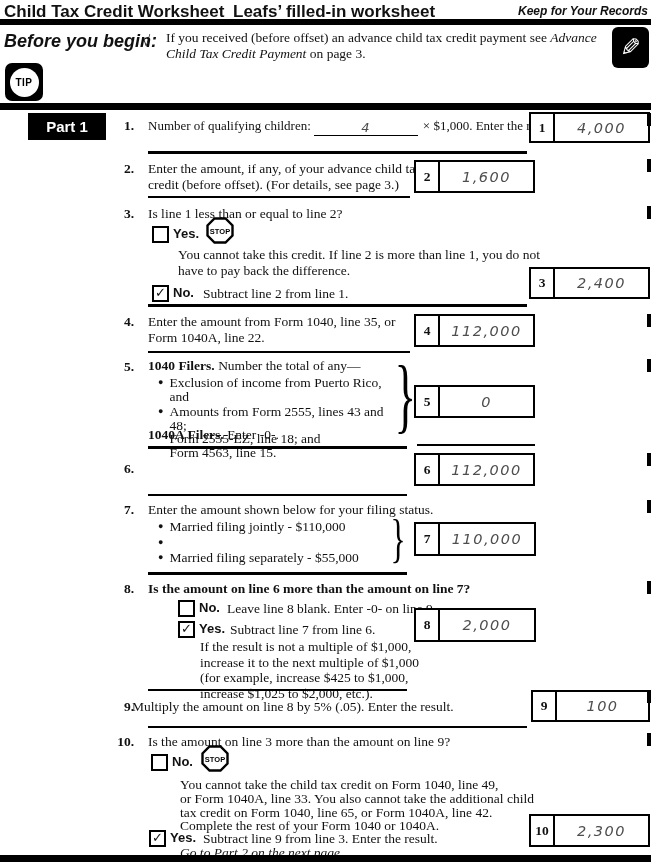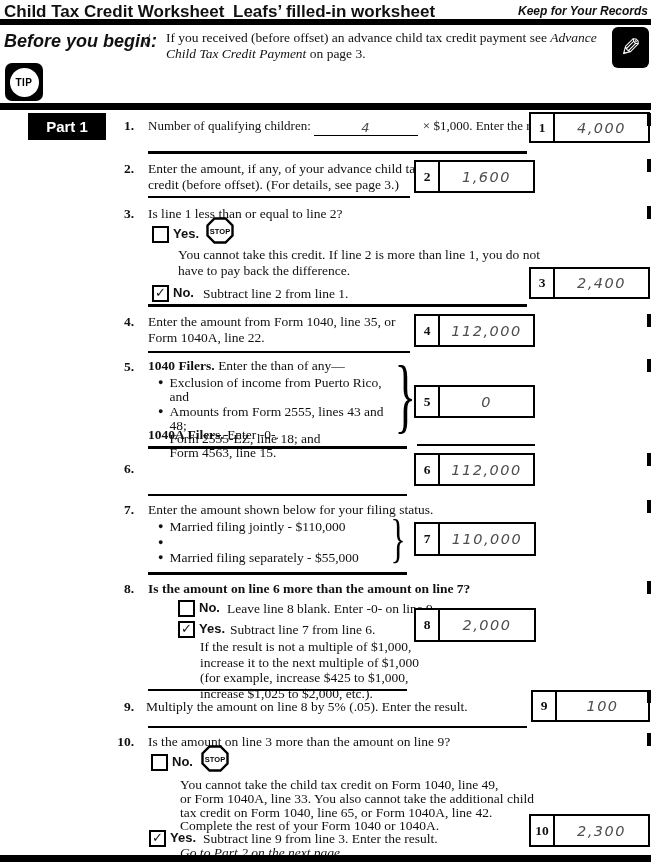--- a/index.html
+++ b/index.html
@@ -104,21 +104,21 @@
   <div class="lnum" style="left:104px; top:314px;">4.</div>
   <div class="abs txt ml" style="left:148px; top:314px; width:275px;">Enter the amount from Form 1040, line 35, or
 Form 1040A, line 22.</div>
   <div class="ansbox" style="left:414px; top:314px; width:121px; height:33px;">
     <div class="num">4</div>
     <div class="val handw">112,000</div>
   </div>
   <div class="sep" style="left:148px; top:351px; width:262px; height:2px;"></div>
 
   <div class="lnum" style="left:104px; top:359px;">5.</div>
-  <div class="abs txt tight" style="left:148px; top:359px;"><span class="bold">1040 Filers.</span><span> Enter the than of any—</span></div>
+  <div class="abs txt tight" style="left:148px; top:359px;"><span class="bold">1040 Filers.</span><span> Number the total of any—</span></div>
   <div class="bullist" style="left:158px; top:376px; width:240px;">
     <div class="bulrow">
         <span class="bul">●</span>
         <span>Exclusion of income from Puerto Rico, and</span>
       </div>
     <div class="bulrow">
         <span class="bul">●</span>
         <span class="ml">Amounts from Form 2555, lines 43 and 48;
 Form 2555-EZ, line 18; and
 Form 4563, line 15.</span>
@@ -174,21 +174,21 @@
 increase it to the next multiple of $1,000
 (for example, increase $425 to $1,000,
 increase $1,025 to $2,000, etc.).</div>
   <div class="ansbox" style="left:414px; top:608px; width:122px; height:34px;">
     <div class="num">8</div>
     <div class="val handw">2,000</div>
   </div>
   <div class="sep" style="left:148px; top:689px; width:259px; height:2px;"></div>
 
   <div class="lnum" style="left:104px; top:699px;">9.</div>
-  <div class="abs txt" style="left:146px; top:699px;text-align:right;">Multiply the amount on line 8 by 5% (.05). Enter the result.</div>
+  <div class="abs txt" style="left:132px; top:699px;text-align:right;">Multiply the amount on line 8 by 5% (.05). Enter the result.</div>
   <div class="ansbox" style="left:531px; top:690px; width:119px; height:32px;">
     <div class="num">9</div>
     <div class="val handw">100</div>
   </div>
   <div class="sep" style="left:148px; top:726px; width:379px; height:2px;"></div>
 
   <div class="lnum" style="left:104px; top:734px;">10.</div>
   <div class="abs txt" style="left:148px; top:734px;">Is the amount on line 3 more than the amount on line 9?</div>
   <span class="cb abs" style="left:151px; top:754px;"></span>
   <span class="cblabel abs" style="left:172px; top:754px;">No.</span>

